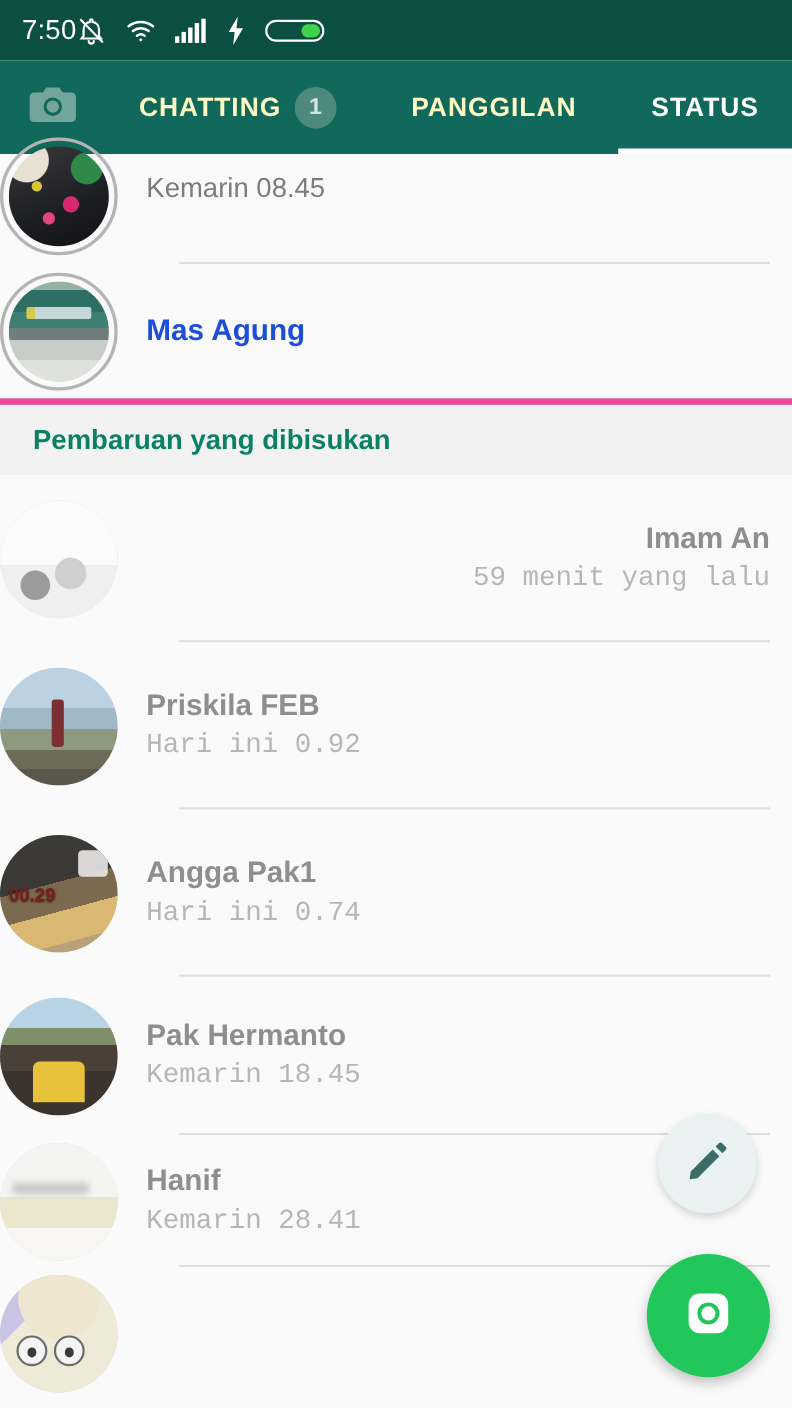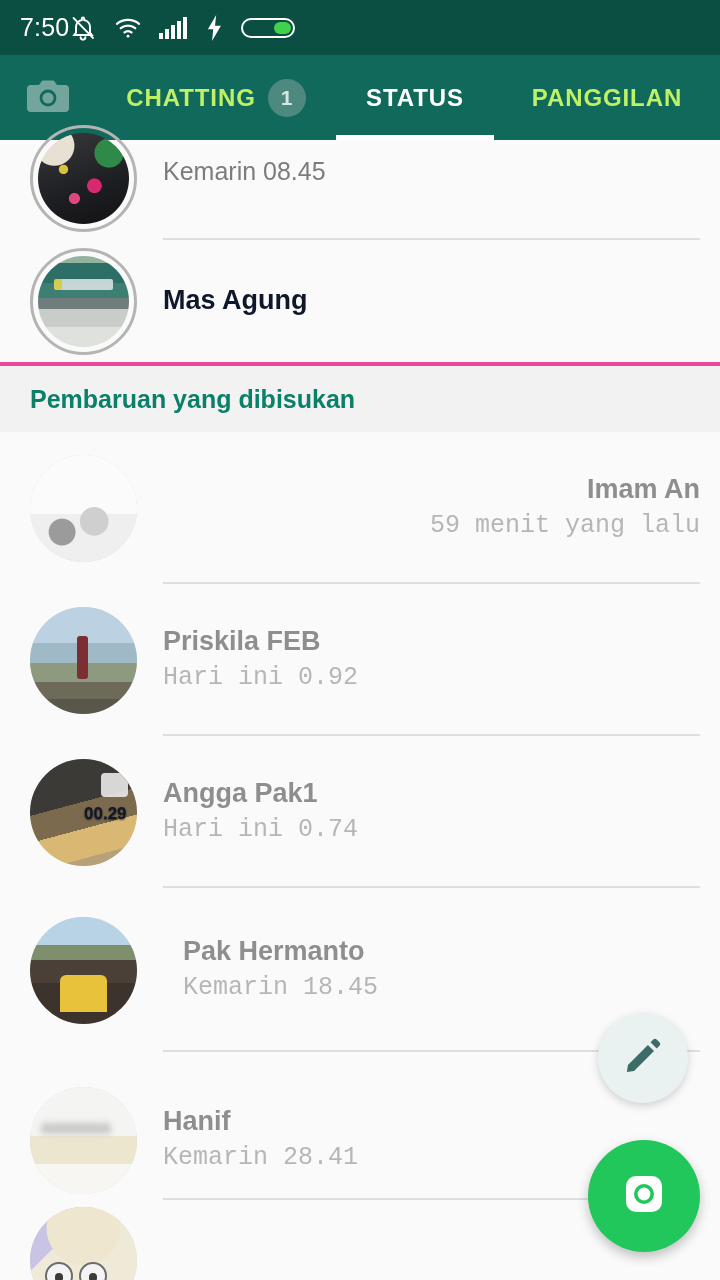--- a/index.html
+++ b/index.html
@@ -28,47 +28,47 @@
     display:flex; align-items:center; position:relative;
   }
   .cam-btn { width:96px; display:flex; align-items:center; justify-content:center; }
   .tabs { flex:1; display:flex; align-items:center; height:100%; }
   .tab {
     display:flex; align-items:center; justify-content:center; gap:12px;
     height:100%; position:relative;
   }
   .tab-label {
     font-size:24px; font-weight:bold; letter-spacing:.9px;
-    color:#bef264;
+    color:#fef9c3;
   }
   .tab.active .tab-label { color:#ffffff; }
   .tab-badge {
     width:38px; height:38px; border-radius:50%;
     background:#4d897e; color:#d6e7e3;
     font-size:21px; font-weight:bold;
     display:flex; align-items:center; justify-content:center;
   }
   #tab-chatting { width:240px; }
   #tab-status   { width:158px; }
   #tab-panggilan{ flex:1; }
   .tab-underline {
     position:absolute; left:0; right:0; bottom:0;
     height:5px; background:#ffffff;
   }
 
   
   .list { position:relative; }
   .row {
     position:relative; display:flex; align-items:center;
-    padding-left:30px; height:112px; background:#fafafa;
+    height:112px; background:#fafafa;
   }
   .row .avatar-wrap { width:133px; flex:0 0 133px; display:flex; align-items:center; }
   .row .meta { flex:1; padding-right:20px; }
   .name {
-    font-size:27px; font-weight:bold; color:#0f172a;
+    font-size:27px; font-weight:bold; color:#1d4ed8;
     line-height:1.25; white-space:nowrap;
   }
   .time { font-size:25px; color:#7c7c7c; line-height:1.3; margin-top:3px; }
   .row.muted .name { color:#8e8e8e; font-weight:bold; }
   .row.muted .time { color:#b6b6b6;font-family:Liberation Mono, monospace; }
   .divider {
     position:absolute; left:163px; right:20px; bottom:0;
     height:2px; background:#dedede;
   }
 
@@ -80,23 +80,22 @@
   .avatar.ringed {
     width:107px; height:107px; border-radius:50%;
     border:3px solid #b4b4b4; padding:5px; background:transparent; overflow:visible;
   }
   .avatar.ringed .photo {
     width:100%; height:100%; border-radius:50%; overflow:hidden; position:relative;
   }
   .photo { width:100%; height:100%; position:relative; }
   .vidbadge {
     position:absolute; left:8px; top:52%; transform:translateY(-50%);
-    color:#0f172a; font-size:17px; font-weight:bold;
+    color:#7f1d1d; font-size:17px; font-weight:bold;
     text-shadow:0 1px 2px rgba(0,0,0,.7);
-    margin-left:46px;
   }
 
   
   .ph-floral { background:
       radial-gradient(circle at 62% 58%, #d8286f 0 9%, transparent 10%),
       radial-gradient(circle at 40% 72%, #e0457d 0 6%, transparent 7%),
       radial-gradient(circle at 28% 40%, #d9c33a 0 5%, transparent 6%),
       radial-gradient(circle at 78% 22%, #2f8a4a 0 14%, transparent 15%),
       radial-gradient(circle at 18% 14%, #e8e0d2 0 18%, transparent 19%),
       linear-gradient(160deg,#3a3a3c 0%,#1d1e22 60%,#121214 100%); }
@@ -139,21 +138,21 @@
   .ph-putri .eye.l { left:14%; }
   .ph-putri .eye.r { left:46%; }
   .ph-putri .eye:after {
       content:""; position:absolute; left:32%; top:38%; width:36%; height:36%;
       background:#3a3a3a; border-radius:50%; }
 
   
   .section-header {
     background:#f2f2f2; height:70px;
     display:flex; align-items:center; padding-left:30px;
-    border-top:4px solid #ec4899;
+    border-top:6px solid #ec4899;
   }
   .section-header .s-title { color:#0b8068; font-size:25px; font-weight:bold; }
 
   
   .fab-mini {
     position:absolute; right:32px; top:1013px;
     width:90px; height:90px; border-radius:50%;
     background:#e9f1f1; display:flex; align-items:center; justify-content:center;
     box-shadow:0 3px 8px rgba(0,0,0,.17);
   }
@@ -218,26 +217,26 @@
           <circle cx="23" cy="22" r="8.4" fill="#11695c"></circle>
           <circle cx="23" cy="22" r="5.6" fill="#74a59d"></circle>
         </svg>
       </span>
     </div>
     <div class="tabs">
       <div class="tab" id="tab-chatting">
         <span class="tab-label">CHATTING</span>
         <span class="tab-badge">1</span>
       </div>
+      <div class="tab" id="tab-panggilan">
+        <span class="tab-label">PANGGILAN</span>
+      </div>
       <div class="tab active" id="tab-status">
         <span class="tab-label">STATUS</span>
         <span class="tab-underline"></span>
-      </div>
-      <div class="tab" id="tab-panggilan">
-        <span class="tab-label">PANGGILAN</span>
       </div>
     </div>
   </div>
 
   <div class="list">
 
     <div class="row" style="height:100px; align-items:flex-start;">
       <div class="avatar-wrap" style="height:100px;align-items:flex-start;margin-top:-15px;">
         <div class="avatar ringed">
           <div class="photo ph-floral"></div>
@@ -297,34 +296,34 @@
           <span class="vidbadge">00.29</span>
         </div>
       </div>
       <div class="meta">
         <div class="name">Angga Pak1</div>
         <div class="time">Hari ini 0.74</div>
       </div>
       <div class="divider"></div>
     </div>
 
-    <div class="row muted" style="height:164px;gap:20px;">
+    <div class="row muted" style="height:144px;">
       <div class="avatar-wrap">
         <div class="avatar">
           <div class="photo ph-hermanto"></div>
         </div>
       </div>
       <div class="meta">
         <div class="name">Pak Hermanto</div>
         <div class="time">Kemarin 18.45</div>
       </div>
       <div class="divider"></div>
     </div>
 
-    <div class="row muted" style="height:120px;margin-top:28px;">
+    <div class="row muted" style="height:120px;">
       <div class="avatar-wrap">
         <div class="avatar">
           <div class="photo ph-hanif"></div>
         </div>
       </div>
       <div class="meta">
         <div class="name">Hanif</div>
         <div class="time">Kemarin 28.41</div>
       </div>
       <div class="divider"></div>

